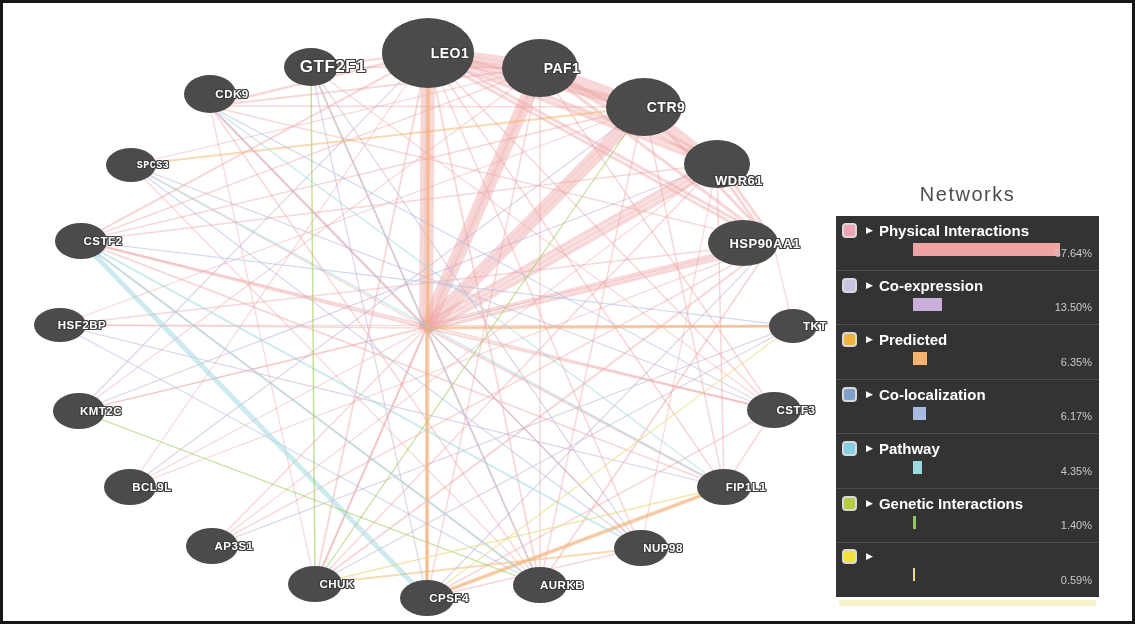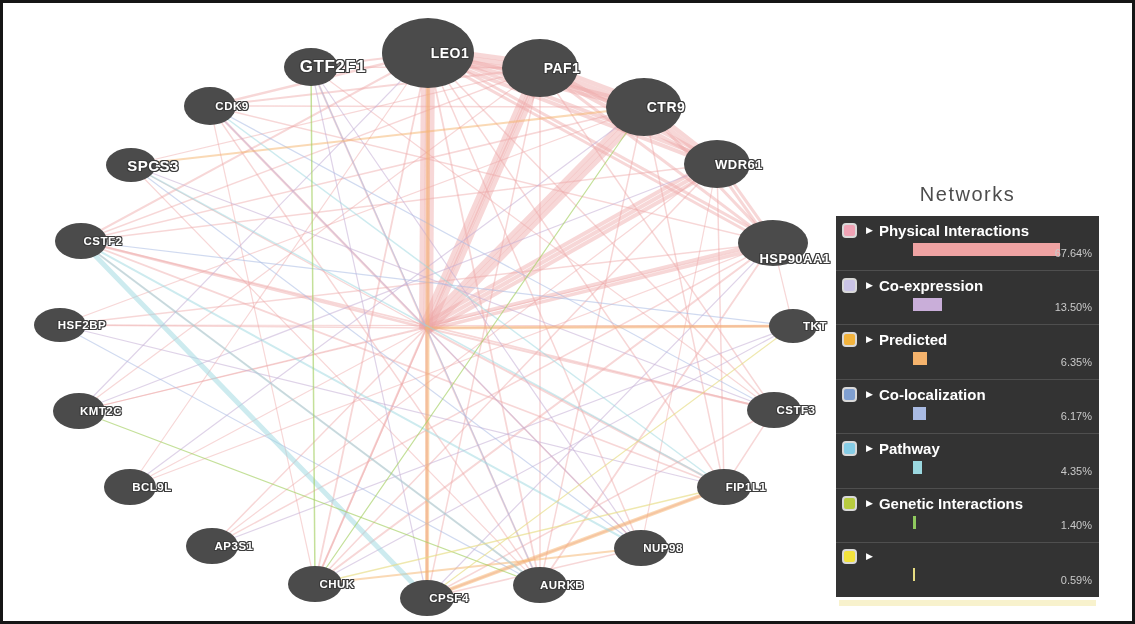--- a/index.html
+++ b/index.html
@@ -181,24 +181,24 @@
     <div id="nodes">
         <div class="node" style="left: 379px; top: 15px; width: 92px; height: 70px;">
           <span class="nlabel" style="font-size: 14px;">LEO1</span>
         </div>
         <div class="node" style="left: 499px; top: 36px; width: 76px; height: 58px;">
           <span class="nlabel" style="font-size: 14px;">PAF1</span>
         </div>
         <div class="node" style="left: 603px; top: 75px; width: 76px; height: 58px;">
           <span class="nlabel" style="font-size: 14px;">CTR9</span>
         </div>
-        <div class="node" style="left: 681px; top: 137px; width: 66px; height: 48px;">
+        <div class="node" style="left: 681px; top: 137px; width: 66px; height: 48px; align-items: flex-end;">
           <span class="nlabel" style="font-size: 13px;">WDR61</span>
         </div>
-        <div class="node" style="left: 735px; top: 217px; width: 70px; height: 46px; align-items: flex-end;">
+        <div class="node" style="left: 705px; top: 217px; width: 70px; height: 46px;">
           <span class="nlabel" style="font-size: 13px;">HSP90AA1</span>
         </div>
         <div class="node" style="left: 766px; top: 306px; width: 48px; height: 34px;">
           <span class="nlabel" style="font-size: 11.5px;">TKT</span>
         </div>
         <div class="node" style="left: 744px; top: 389px; width: 54px; height: 36px;">
           <span class="nlabel" style="font-size: 11.5px;">CSTF3</span>
         </div>
         <div class="node" style="left: 694px; top: 466px; width: 54px; height: 36px;">
           <span class="nlabel" style="font-size: 11.5px;">FIP1L1</span>
@@ -224,23 +224,23 @@
         <div class="node" style="left: 50px; top: 390px; width: 52px; height: 36px;">
           <span class="nlabel" style="font-size: 11.5px;">KMT2C</span>
         </div>
         <div class="node" style="left: 31px; top: 305px; width: 52px; height: 34px;">
           <span class="nlabel" style="font-size: 11.5px;">HSF2BP</span>
         </div>
         <div class="node" style="left: 52px; top: 220px; width: 52px; height: 36px;">
           <span class="nlabel" style="font-size: 11.5px;">CSTF2</span>
         </div>
         <div class="node" style="left: 103px; top: 145px; width: 50px; height: 34px;">
-          <span class="nlabel" style="font-size: 15px;">SPCS3</span>
-        </div>
-        <div class="node" style="left: 181px; top: 84px; width: 52px; height: 38px; text-align: right;">
+          <span class="nlabel" style="font-size: 10px; font-family: Liberation Mono, monospace;">SPCS3</span>
+        </div>
+        <div class="node" style="left: 181px; top: 72px; width: 52px; height: 38px; text-align: right;">
           <span class="nlabel" style="font-size: 11.5px;">CDK9</span>
         </div>
         <div class="node" style="left: 281px; top: 45px; width: 54px; height: 38px;">
           <span class="nlabel" style="font-size: 17px;">GTF2F1</span>
         </div>
       </div>
   </div>
   <div class="legend-title">Networks</div>
   <div class="legend-panel" id="legend-panel">
       <div class="lrow">

